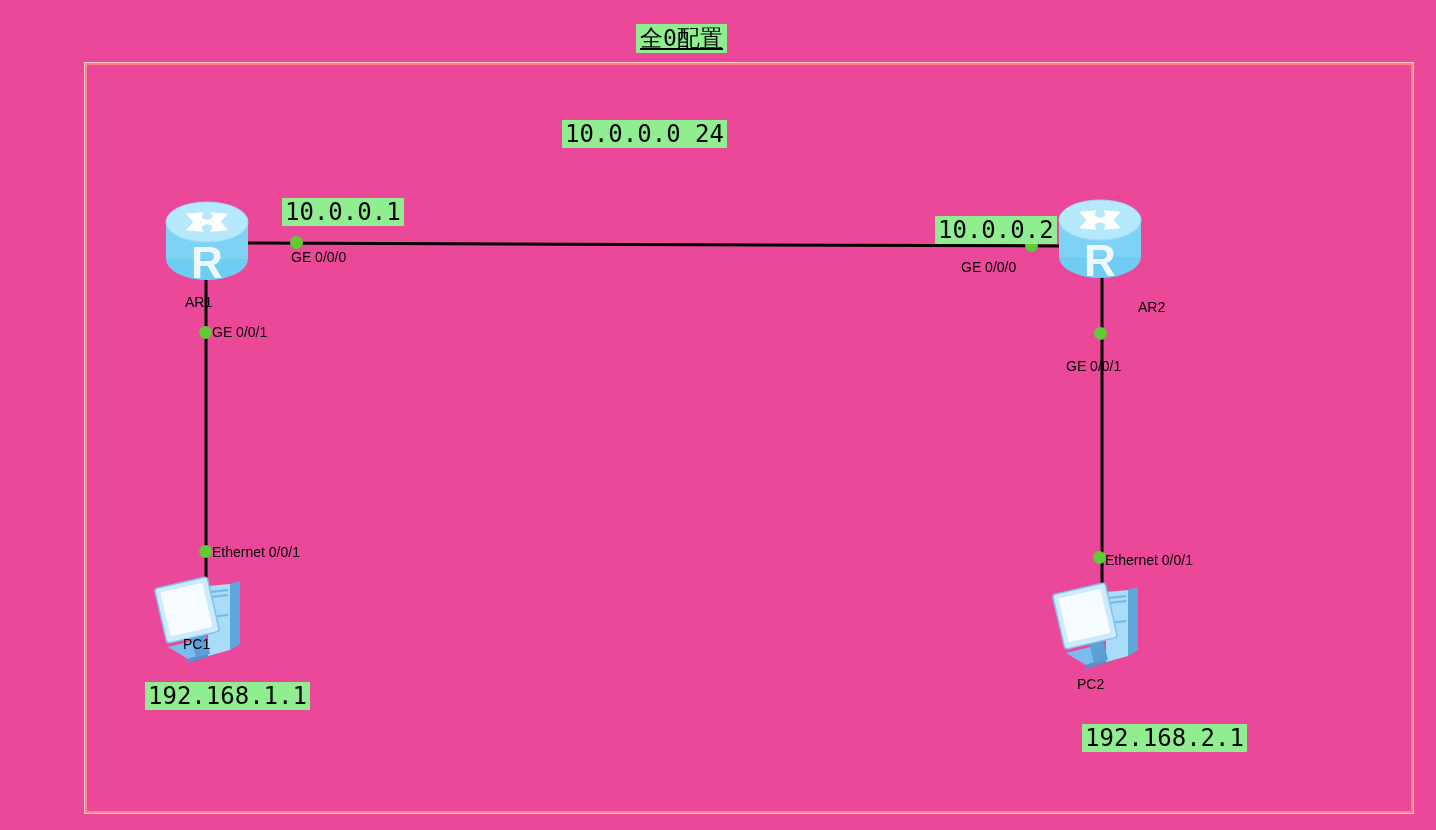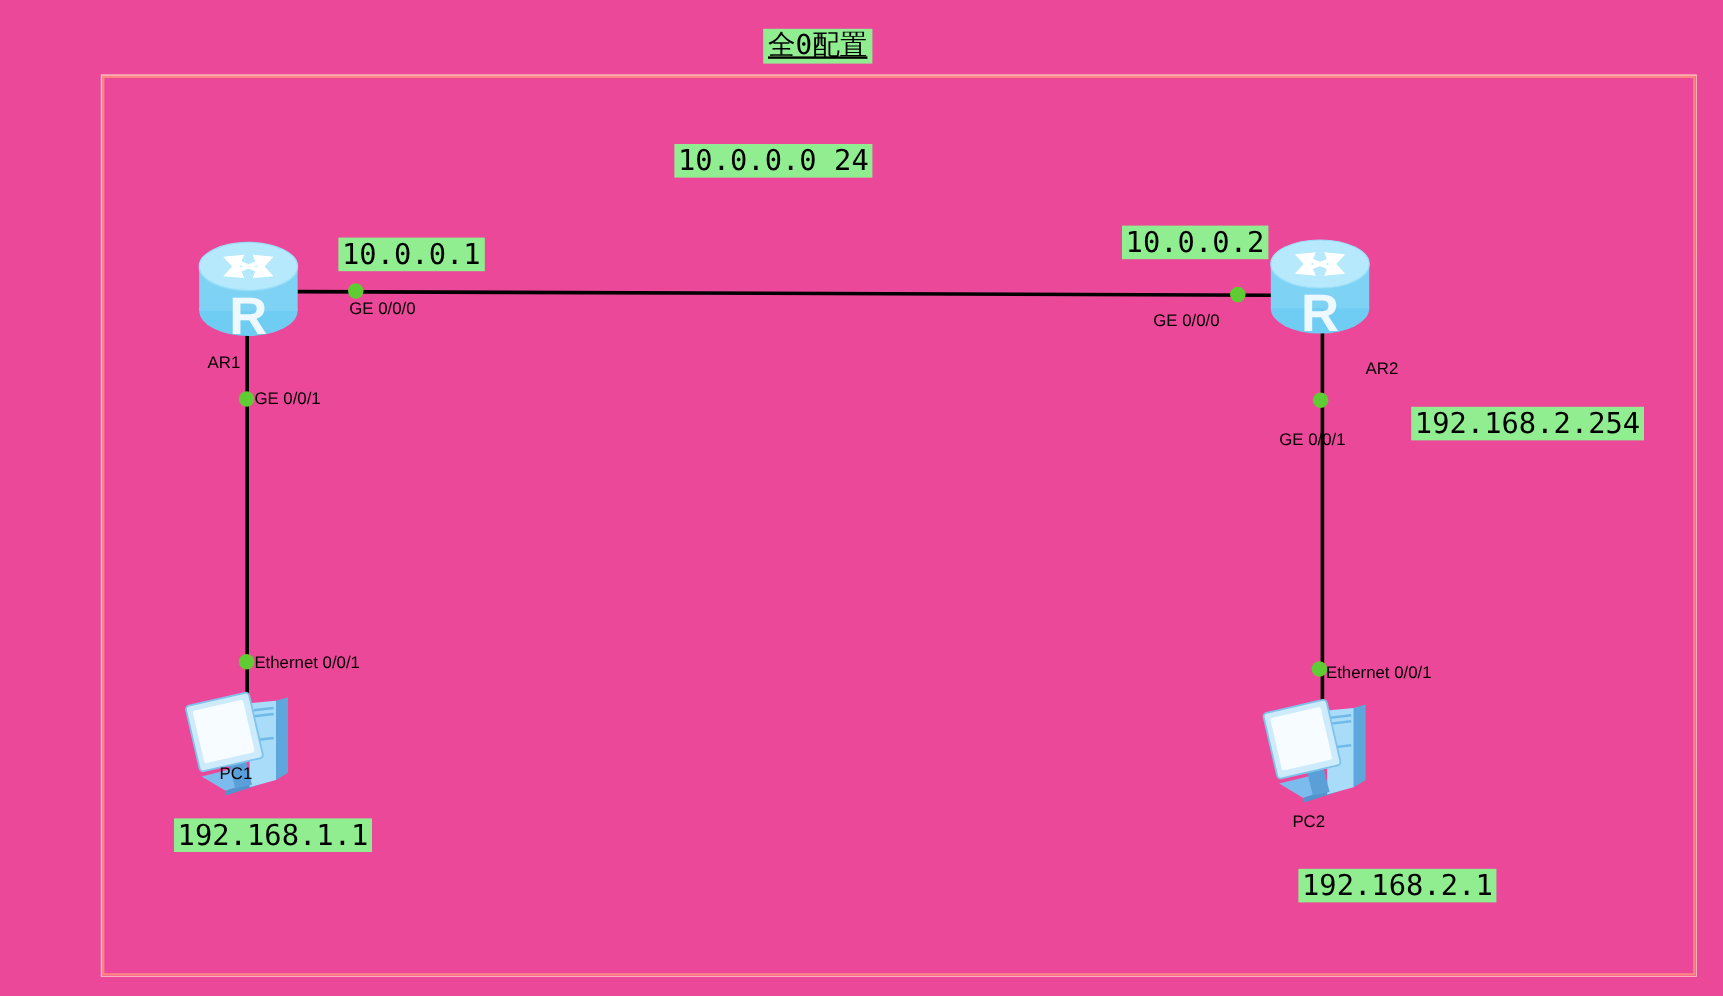--- a/index.html
+++ b/index.html
@@ -125,32 +125,31 @@
     <svg width="97" height="95" viewBox="0 0 95 95">
         <use href="#sym-pc"></use>
       </svg>
   </div>
   <div class="device" style="left:1051px;top:576px;width:97px;height:95px">
     <svg width="97" height="95" viewBox="0 0 95 95">
         <use href="#sym-pc"></use>
       </svg>
   </div>
 
-  <div class="devlabel" style="left:173px;top:290px">AR1</div>
+  <div class="devlabel" style="left:185px;top:290px">AR1</div>
   <div class="devlabel" style="left:1138px;top:295px">AR2</div>
   <div class="devlabel" style="left:183px;top:632px">PC1</div>
   <div class="devlabel" style="left:1077px;top:672px">PC2</div>
 
   <div class="devlabel" style="left:291px;top:245px">GE 0/0/0</div>
   <div class="devlabel" style="left:212px;top:320px">GE 0/0/1</div>
   <div class="devlabel" style="left:961px;top:255px">GE 0/0/0</div>
   <div class="devlabel" style="left:1066px;top:354px">GE 0/0/1</div>
   <div class="devlabel" style="left:212px;top:540px">Ethernet 0/0/1</div>
   <div class="devlabel" style="left:1105px;top:548px">Ethernet 0/0/1</div>
 
   <div class="iplabel" style="left:562px;top:120px">10.0.0.0 24</div>
   <div class="iplabel" style="left:282px;top:198px">10.0.0.1</div>
-  <div class="iplabel" style="left:935px;top:188px">10.0.0.2</div>
-  <div class="iplabel" style="left:1176px;top:339px">192.168.2.254</div>
+  <div class="iplabel" style="left:935px;top:216px">10.0.0.2</div>
   <div class="iplabel" style="left:145px;top:682px">192.168.1.1</div>
   <div class="iplabel" style="left:1082px;top:724px">192.168.2.1</div>
 
 </div>
 
 </body></html>

